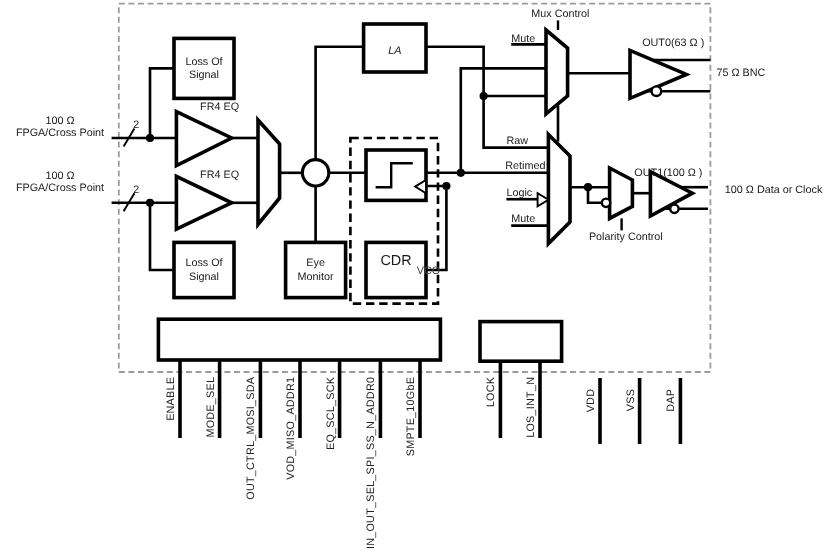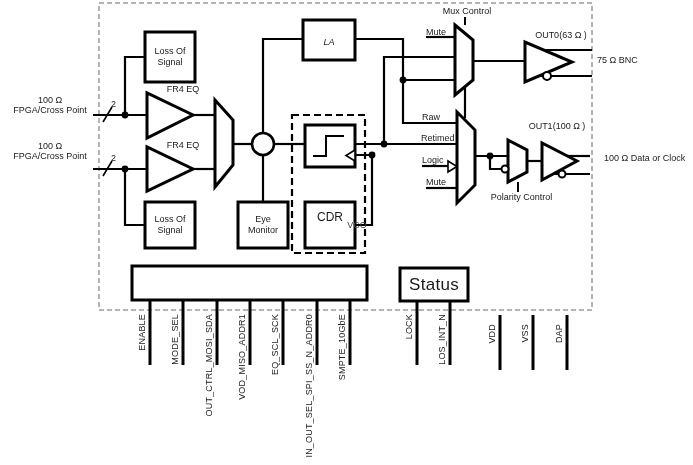--- a/index.html
+++ b/index.html
@@ -137,33 +137,32 @@
   </div>
   <div class="lbl ctr" style="left:153px;top:84px;width:60px;">FR4 EQ</div>
   <div class="lbl ctr" style="left:153px;top:140px;width:60px;">FR4 EQ</div>
   <div class="blk" style="left:303px;top:20px;width:52px;height:45px;font-style:italic;">LA</div>
   <div class="blk" style="left:238px;top:202px;width:50px;height:46px;">
     <span>Eye</span>
     <span>Monitor</span>
   </div>
   <div class="lbl ctr cdrfs" style="left:310px;top:172px;width:40px;">CDR</div>
   <div class="blk" style="left:305px;top:202px;width:50px;height:46px;color:#444;padding-left:27px;">VCO</div>
-  <div class="blk big" style="left:400px;top:268px;width:68px;height:33px;">Status</div>
 
   <div class="lbl ctr" style="left:432px;top:6px;width:70px;">Mux Control</div>
   <div class="lbl" style="left:426px;top:27px;">Mute</div>
   <div class="lbl" style="left:422px;top:112px;">Raw</div>
   <div class="lbl" style="left:421px;top:133px;">Retimed</div>
   <div class="lbl" style="left:422px;top:155px;">Logic</div>
   <div class="lbl" style="left:426px;top:177px;">Mute</div>
   <div class="lbl ctr" style="left:479px;top:192px;width:85px;">Polarity Control</div>
 
   <div class="lbl ctr" style="left:516px;top:30px;width:90px;">OUT0(63 Ω )</div>
   <div class="lbl" style="left:597px;top:55px;">75 Ω BNC</div>
-  <div class="lbl ctr" style="left:512px;top:121px;width:90px;">OUT1(100 Ω )</div>
+  <div class="lbl ctr" style="left:512px;top:139px;width:90px;">OUT1(100 Ω )</div>
   <div class="lbl" style="left:604px;top:153px;">100 Ω Data or Clock</div>
 
   <div class="pin-label" style="left:-23px;top:314px;">ENABLE</div>
   <div class="pin-label" style="left:10px;top:314px;">MODE_SEL</div>
   <div class="pin-label" style="left:44px;top:314px;">OUT_CTRL_MOSI_SDA</div>
   <div class="pin-label" style="left:77px;top:314px;">VOD_MISO_ADDR1</div>
   <div class="pin-label" style="left:110px;top:314px;">EQ_SCL_SCK</div>
   <div class="pin-label" style="left:144px;top:314px;">IN_OUT_SEL_SPI_SS_N_ADDR0</div>
   <div class="pin-label" style="left:177px;top:314px;">SMPTE_10GbE</div>
   <div class="pin-label" style="left:244px;top:314px;">LOCK</div>

